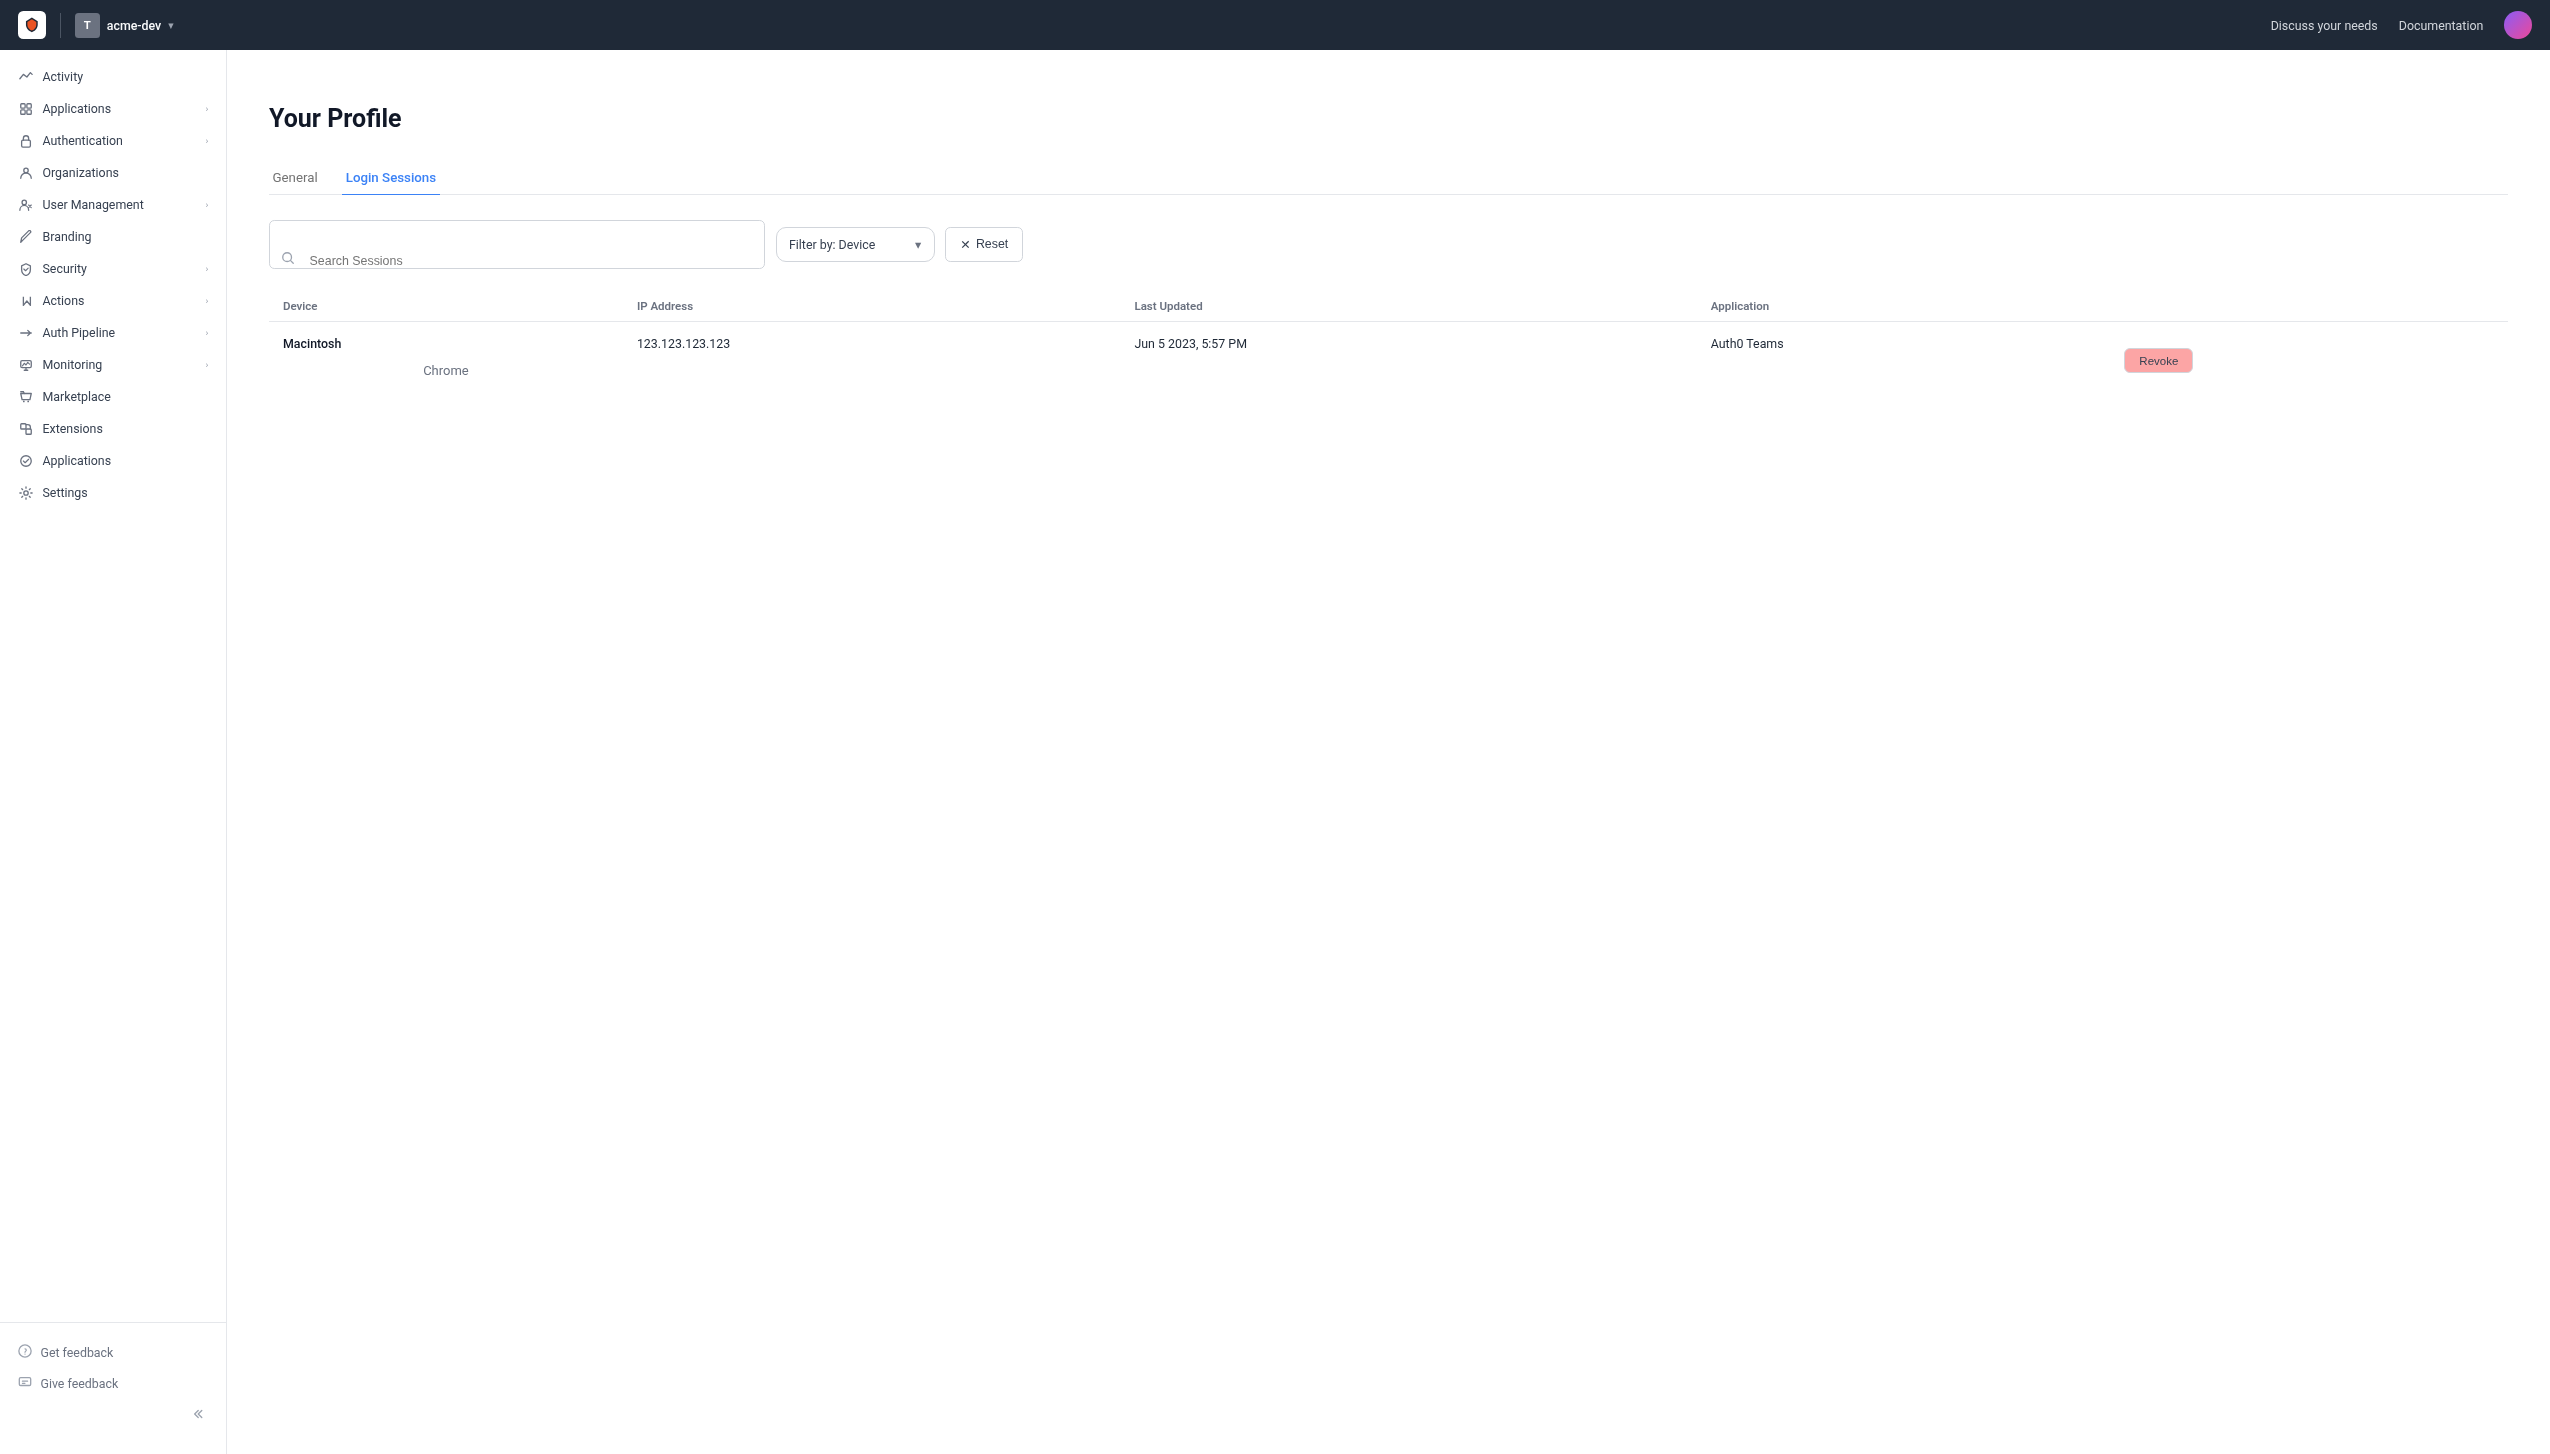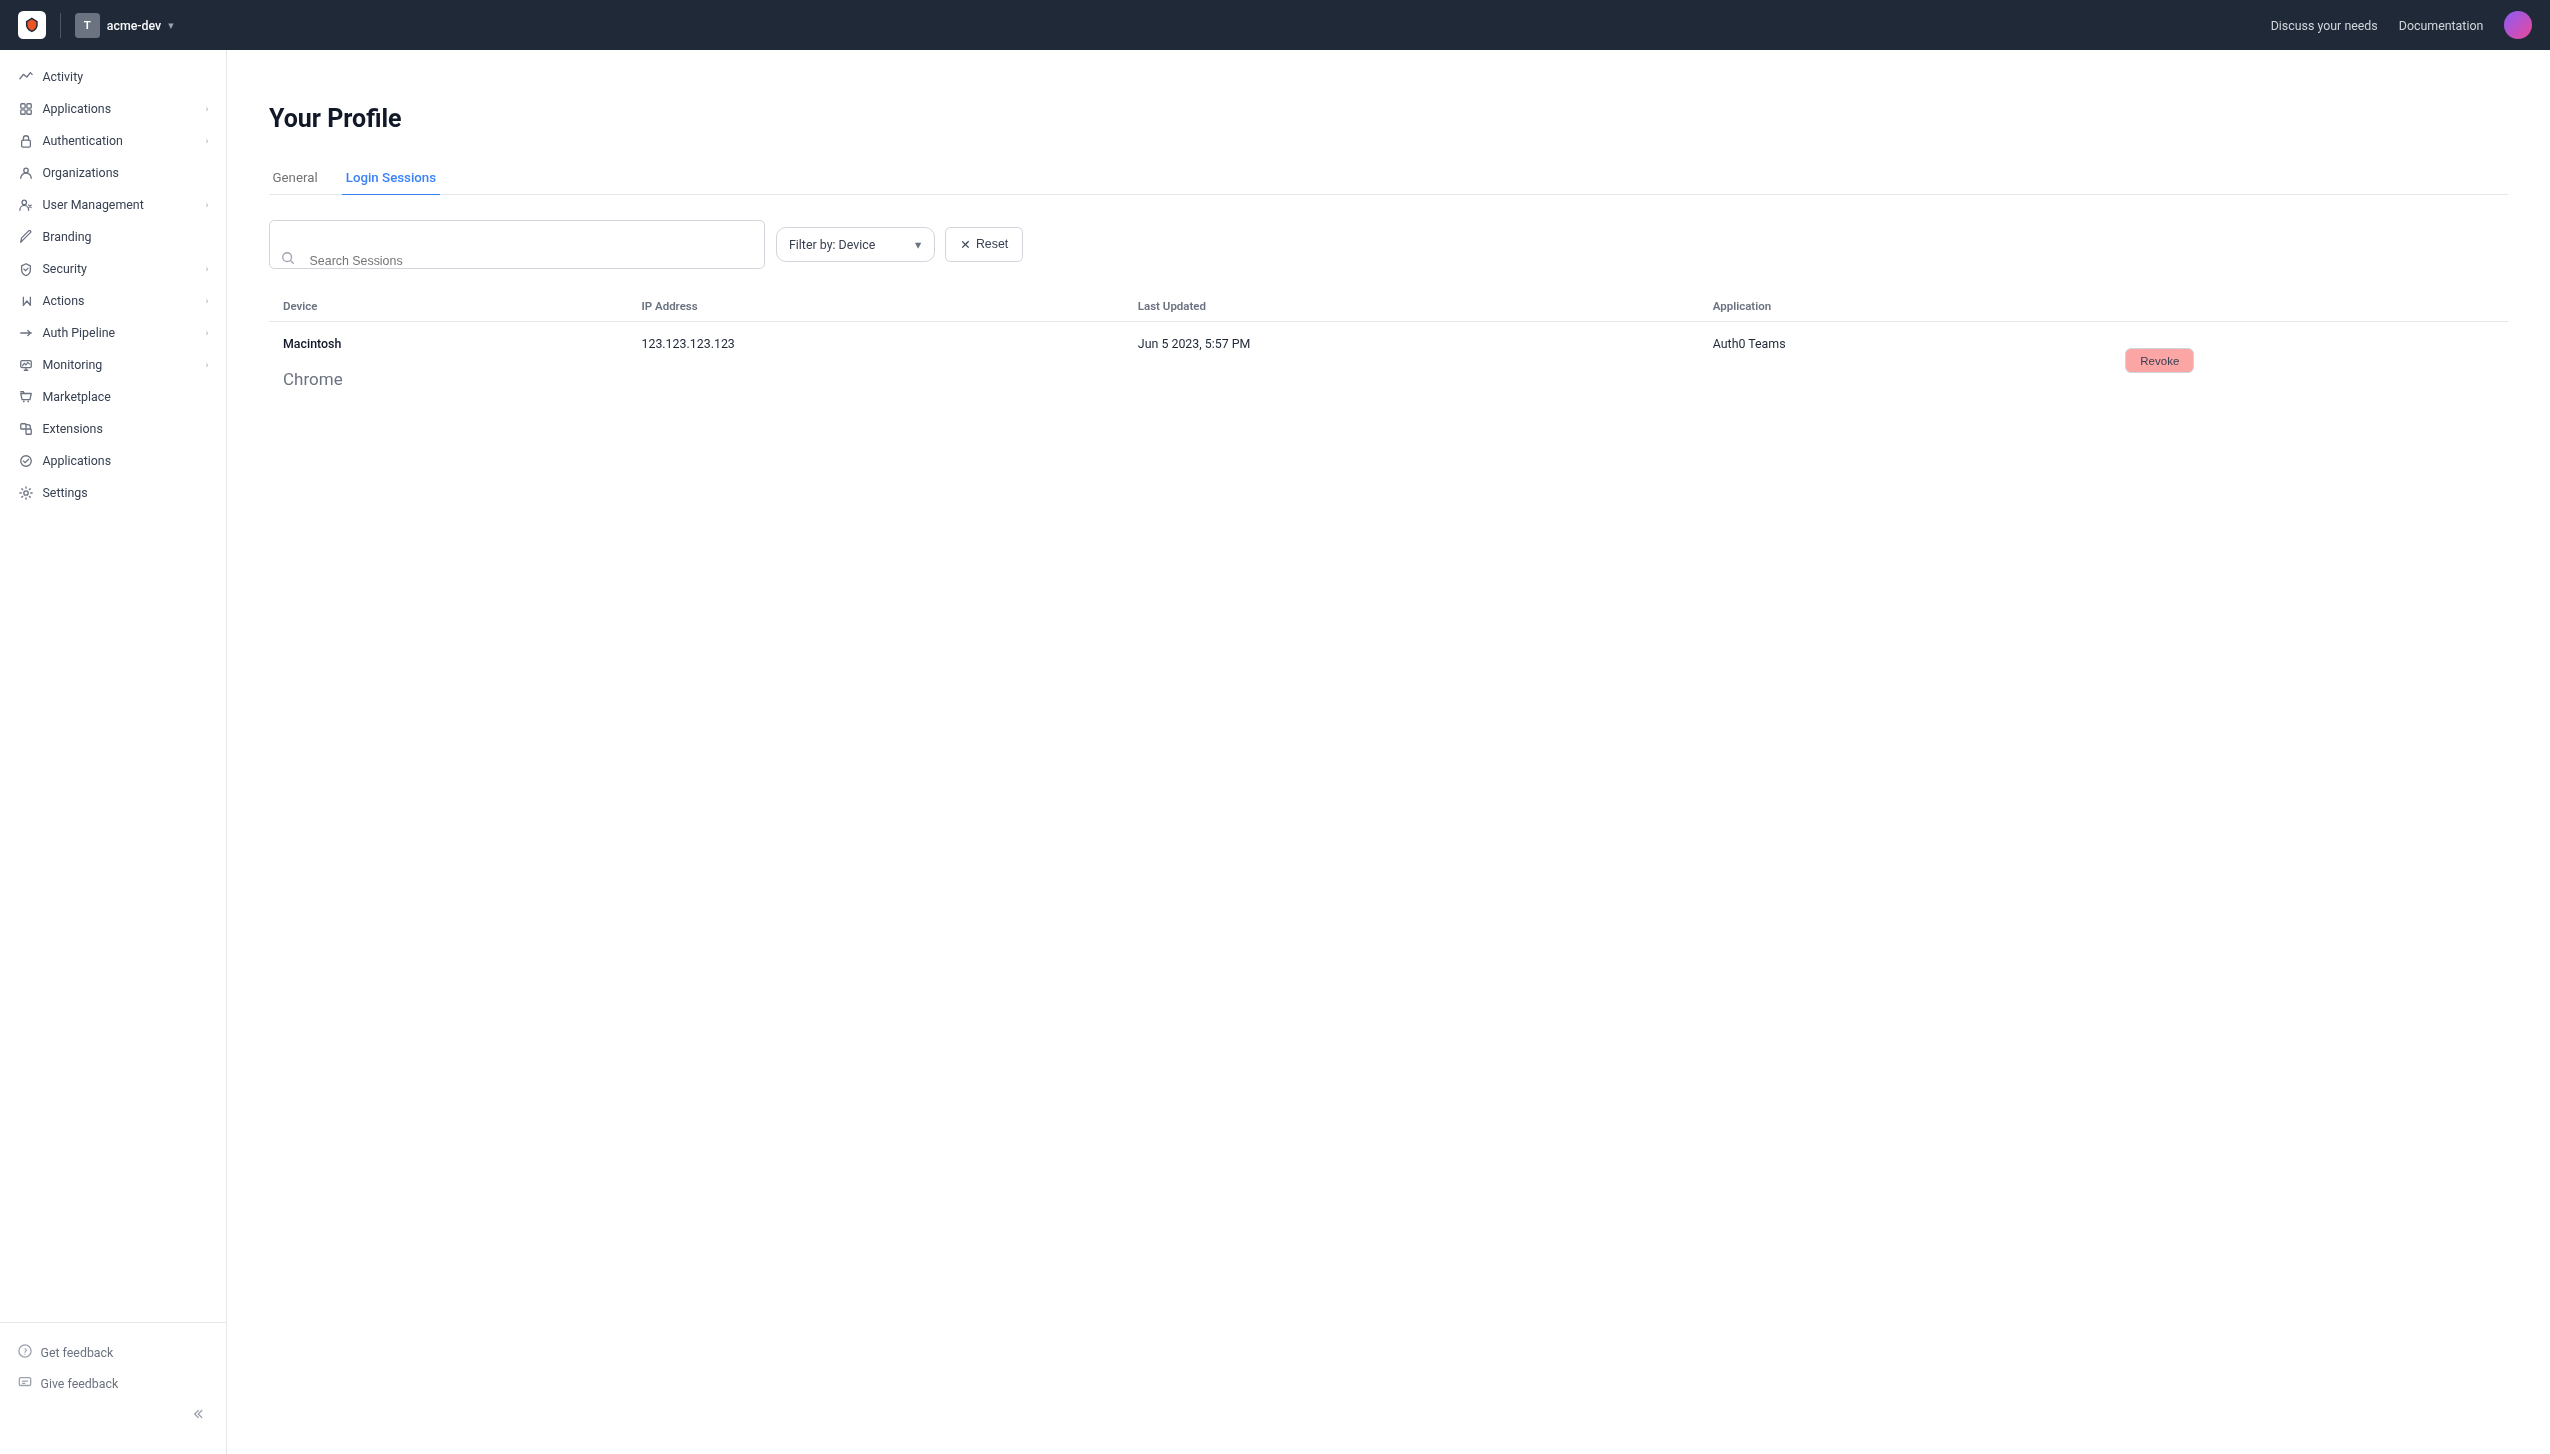--- a/index.html
+++ b/index.html
@@ -105,21 +105,21 @@
 
     
     .table { width: 100%; border-collapse: collapse; }
     .table th {
       text-align: left; padding: 8.8px 14px; font-size: 11.5px; font-weight: 600;
       color: #6b7280; border-bottom: 0.9px solid #e5e7eb; background: #fff;
     }
     .table td { padding: 14px 14px; border-bottom: 0.9px solid #f3f4f6; font-size: 12.4px; vertical-align: top; }
     .table tr:last-child td { border-bottom: none; }
     .device-name { font-weight: 500; color: #111827; }
-    .device-browser { color: #6b7280; font-size: 17px; margin-top: 18px; }
+    .device-browser { color: #6b7280; font-size: 13px; margin-top: 12px; text-align: center; }
     .revoke-btn {
       border: 0.9px solid #d1d5db; border-radius: 6px; padding: 5.3px 14px;
       font-size: 11.5px; color: #374151; background: #fca5a5; cursor: pointer; margin-top: 12px;
     }
   </style>
 </head>
 <body>
 
 <nav class="topnav">
   <div class="topnav-logo">

